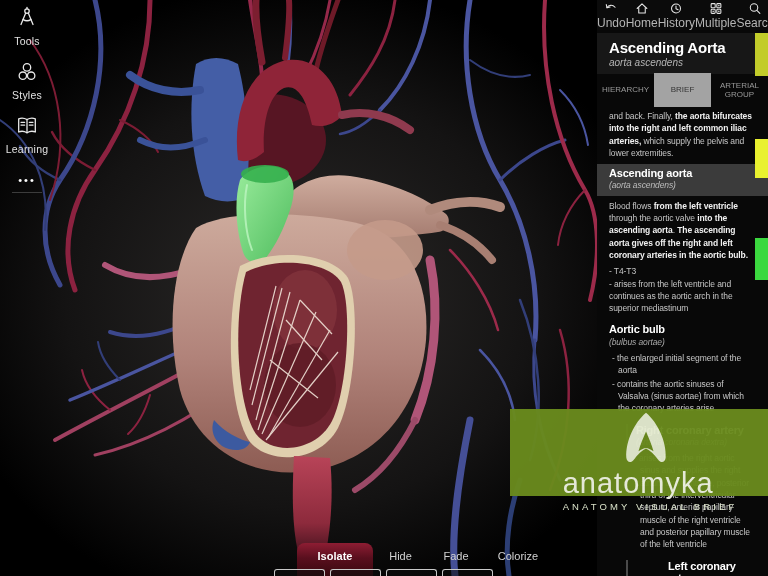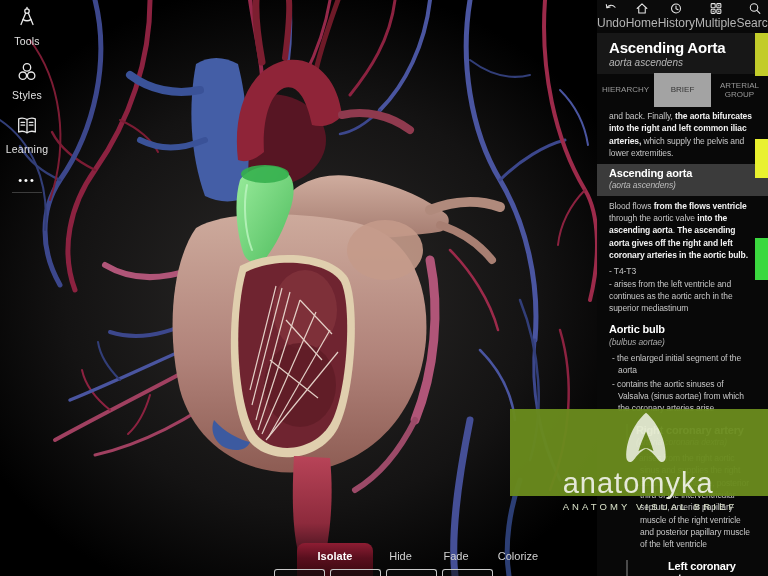--- a/index.html
+++ b/index.html
@@ -273,21 +273,21 @@
       <div class="tab">ARTERIAL GROUP</div>
     </div>
     <div id="content">
       <p><span>and back. Finally, </span><span class="b">the aorta bifurcates into the right and left common iliac arteries,</span><span> which supply the pelvis and lower extremities.</span></p>
 
       <div class="section-band">
         <div class="sec-head">Ascending aorta</div>
         <div class="sec-latin">(aorta ascendens)</div>
       </div>
 
-      <p><span>Blood flows </span><span class="b">from the flows ventricle</span><span> through the aortic valve </span><span class="b">into the ascending aorta</span><span>. </span><span class="b">The ascending aorta gives off the right and left coronary arteries in the aortic bulb.</span></p>
+      <p><span>Blood flows </span><span class="b">from the left ventricle</span><span> through the aortic valve </span><span class="b">into the ascending aorta</span><span>. </span><span class="b">The ascending aorta gives off the right and left coronary arteries in the aortic bulb.</span></p>
       <div>- T4-T3</div>
       <div style="margin-bottom:4px;">- arises from the left ventricle and continues as the aortic arch in the superior mediastinum</div>
 
       <div class="plain-head">Aortic bulb</div>
       <div class="plain-latin">(bulbus aortae)</div>
       <div class="bullet">- the enlarged initial segment of the aorta</div>
       <div class="bullet">- contains the aortic sinuses of Valsalva (sinus aortae) from which the coronary arteries arise</div>
 
       <div class="subsection">
         <div class="subhead-wrap">

